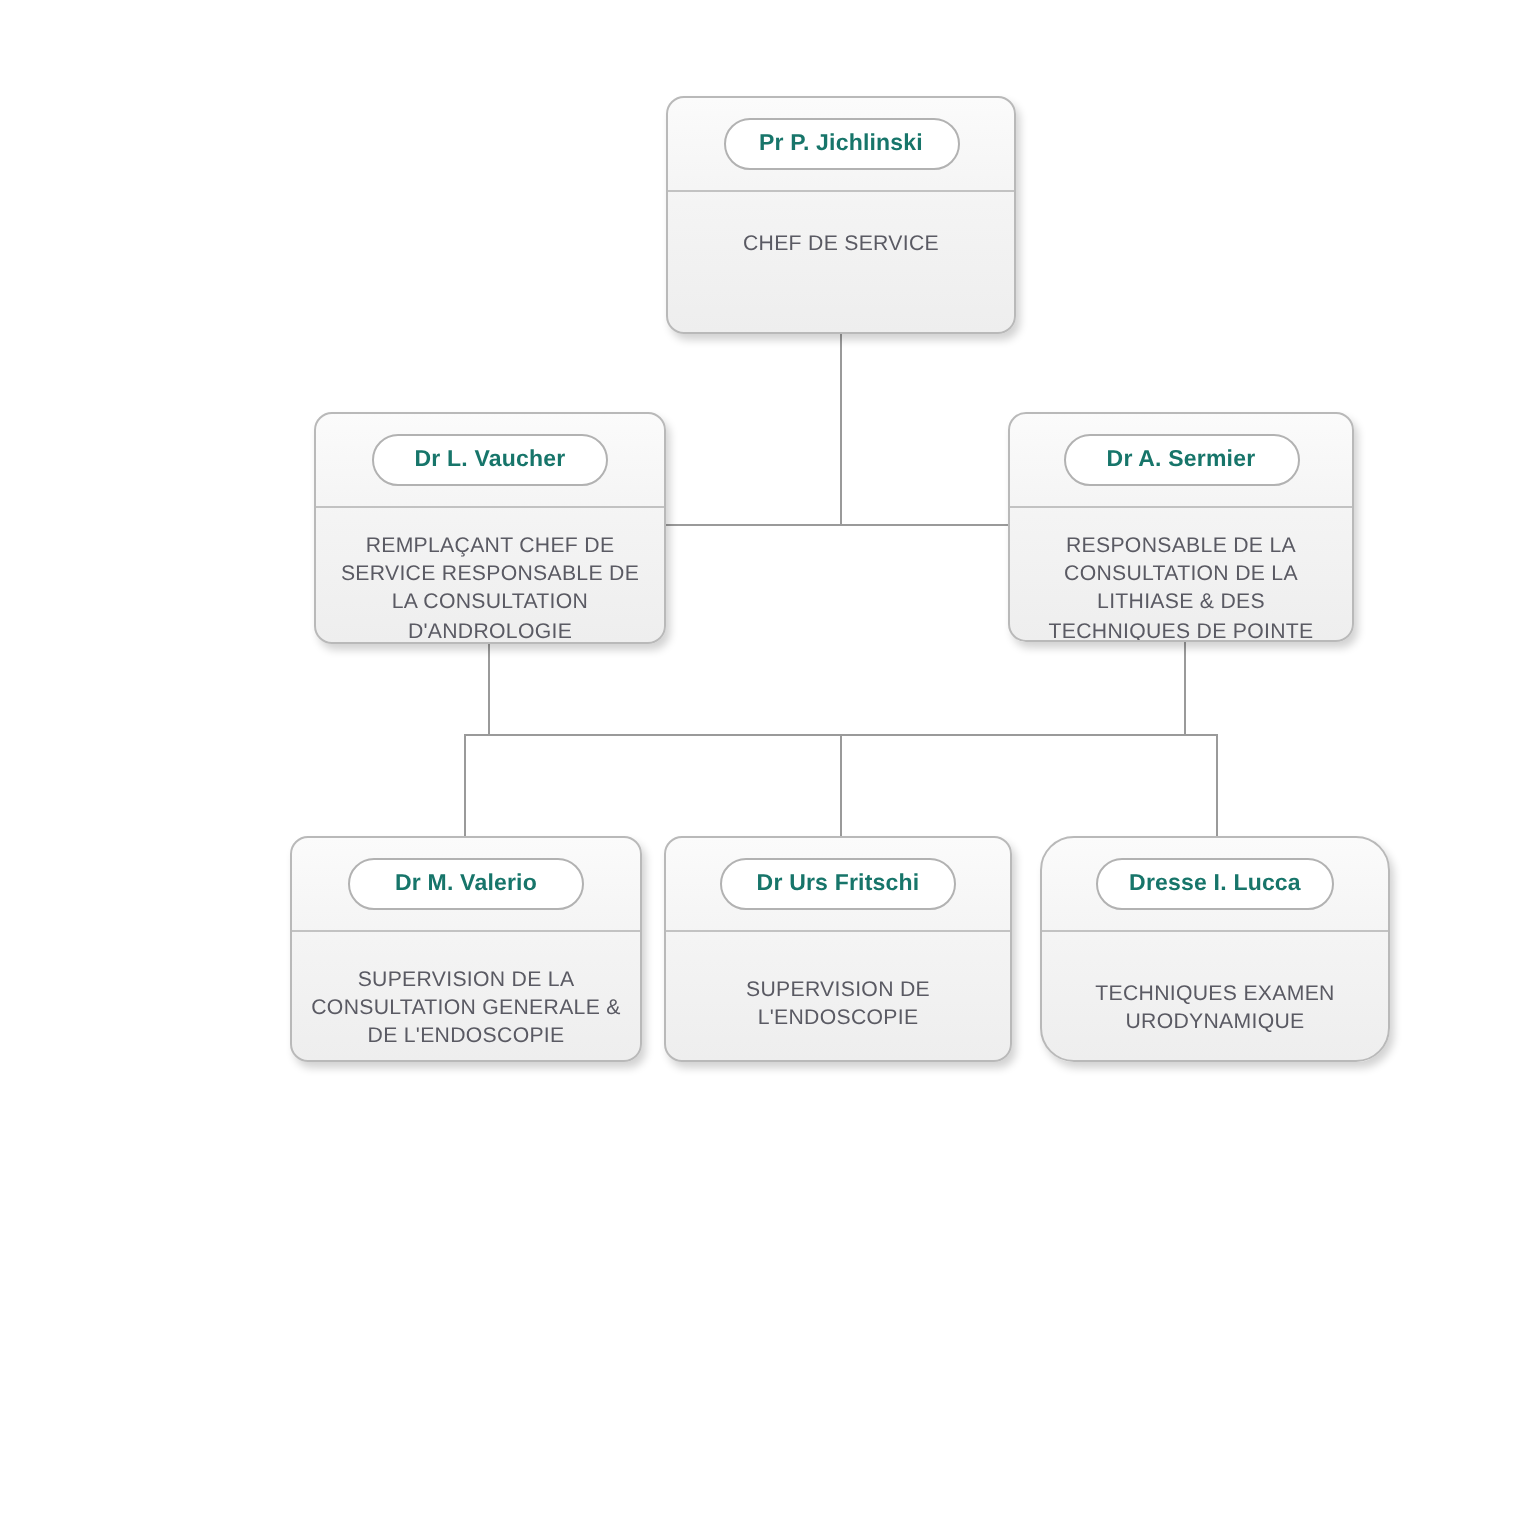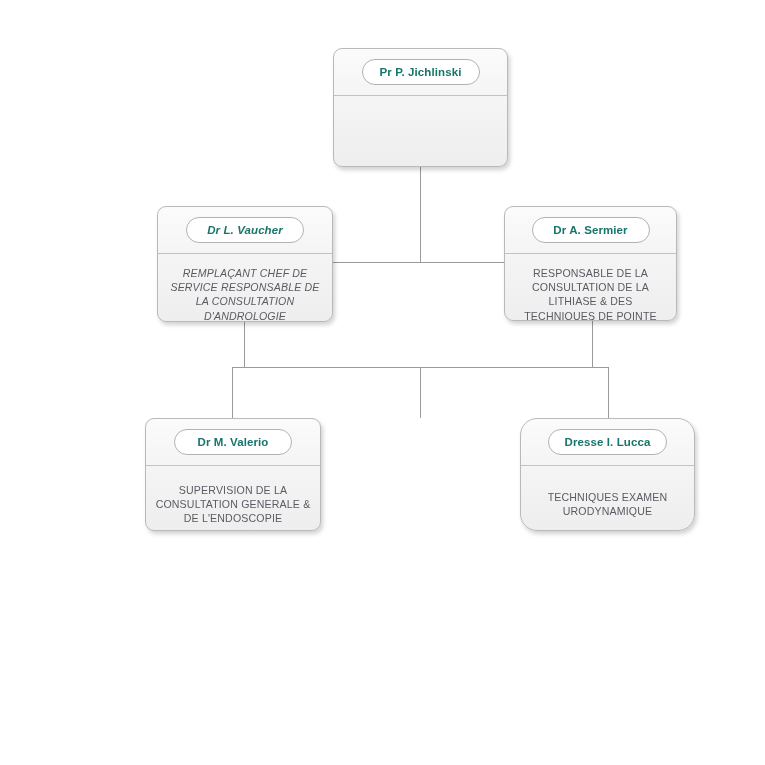--- a/index.html
+++ b/index.html
@@ -78,21 +78,21 @@
   }
   .node-body-text {
     color: #5a5a63;
     font-size: 10.6px;
     line-height: 14.2px;
     letter-spacing: 0.15px;
   }
 
   
   #node-jichlinski { left: 297px; top: 48px;  width: 175px; height: 119px; }
-  #node-vaucher    { left: 121px; top: 206px; width: 176px; height: 116px; font-style: italic; }
+  #node-vaucher    { left: 121px; top: 206px; width: 176px; height: 116px; }
   #node-sermier    { left: 468px; top: 206px; width: 173px; height: 115px; }
   #node-valerio    { left: 109px; top: 418px; width: 176px; height: 113px; }
   #node-fritschi   { left: 296px; top: 418px; width: 174px; height: 113px; }
   #node-lucca      { left: 484px; top: 418px; width: 175px; height: 113px; border-radius: 17px; }
 
   #node-jichlinski .node-body { align-items: flex-start; padding-top: 19px; }
   #node-fritschi   .node-body { padding-top: 22px; }
   #node-lucca      .node-body { padding-top: 24px; }
   #node-valerio    .node-body { padding-top: 17px; }
 </style>
@@ -112,20 +112,23 @@
   <div class="connector h" style="left:196px; top:367px; width:377px;"></div>
 
   <div class="connector v" style="left:196px; top:367px; height:51px;"></div>
   <div class="connector v" style="left:384px; top:367px; height:51px;"></div>
   <div class="connector v" style="left:572px; top:367px; height:51px;"></div>
 
   <div class="node" id="node-jichlinski">
     <div class="node-header">
       <div class="name-pill">Pr P. Jichlinski</div>
     </div>
+    <div class="node-body">
+      <div class="node-body-text">CHEF DE SERVICE</div>
+    </div>
   </div>
 
   <div class="node" id="node-vaucher">
     <div class="node-header">
       <div class="name-pill">Dr L. Vaucher</div>
     </div>
     <div class="node-body">
       <div class="node-body-text">REMPLAÇANT CHEF DE SERVICE RESPONSABLE DE LA CONSULTATION D'ANDROLOGIE</div>
     </div>
   </div>
@@ -141,20 +144,28 @@
 
   <div class="node" id="node-sermier">
     <div class="node-header">
       <div class="name-pill">Dr A. Sermier</div>
     </div>
     <div class="node-body">
       <div class="node-body-text">RESPONSABLE DE LA CONSULTATION DE LA LITHIASE &amp; DES TECHNIQUES DE POINTE</div>
     </div>
   </div>
 
+  <div class="node" id="node-fritschi">
+    <div class="node-header">
+      <div class="name-pill">Dr Urs Fritschi</div>
+    </div>
+    <div class="node-body">
+      <div class="node-body-text">SUPERVISION DE L'ENDOSCOPIE</div>
+    </div>
+  </div>
 
   <div class="node" id="node-lucca">
     <div class="node-header">
       <div class="name-pill">Dresse I. Lucca</div>
     </div>
     <div class="node-body">
       <div class="node-body-text">TECHNIQUES EXAMEN URODYNAMIQUE</div>
     </div>
   </div>
 

